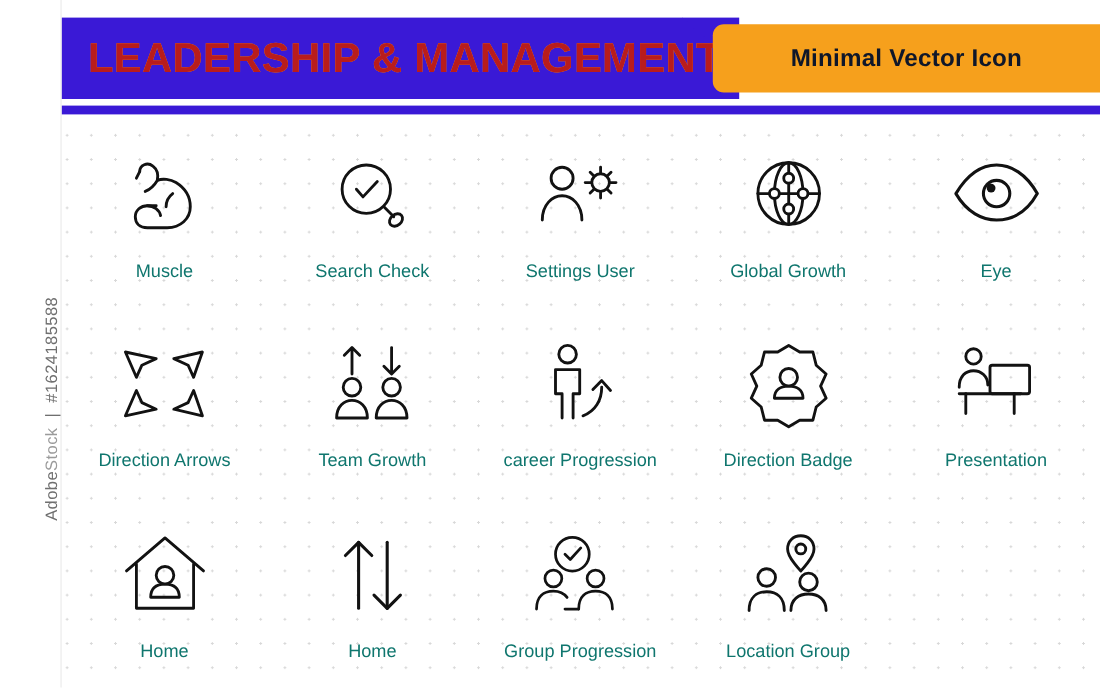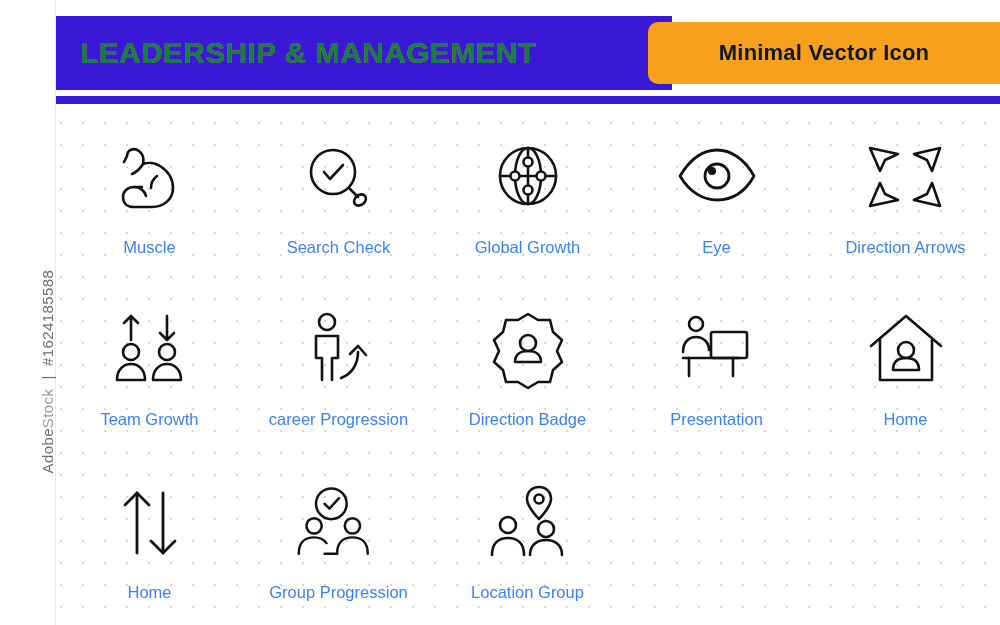--- a/index.html
+++ b/index.html
@@ -47,22 +47,22 @@
   .hdr-notch {
     position:absolute; left:620px; top:0;
     width:0; height:0;
     border-top:37px solid transparent;
     border-bottom:37px solid transparent;
     border-left:42px solid #3a19d6;
   }
   .hdr-title {
     position:absolute; left:80px; top:0; height:74px;
     display:flex; align-items:center;
-    font-size:30px; font-weight:bold;
-    color:#15803d;
+    font-size:38px; font-weight:bold;
+    color:#b91c1c;
     letter-spacing:0.3px;
     text-shadow:0 0 0 #f8981d;
   }
   .hdr-orange {
     position:absolute; left:648px; top:6px;
     width:352px; height:62px;
     background:#f6a01c;
     border-radius:10px 0 0 10px;
     display:flex; align-items:center; justify-content:center;
   }
@@ -100,21 +100,21 @@
     box-sizing:border-box;
   }
   .glyph {
     width:92px; height:92px;
     display:flex; align-items:center; justify-content:center;
   }
   .glyph svg { display:block; }
   .caption {
     margin-top:14px;
     font-size:16.5px;
-    color:#3b82f6;
+    color:#0f766e;
     text-align:center;
     white-space:nowrap;
   }
 
   .edge-shade {
     position:absolute; right:0; top:104px; width:4px; height:521px;
     z-index:5; background:transparent;
   }
 </style>
 </head>
@@ -161,20 +161,31 @@
           <circle cx="37" cy="34" r="22"></circle>
           <path d="M28 34 L34 41 L47 27"></path>
           <path d="M53 50 L62 59"></path>
           <ellipse cx="64" cy="62" rx="6.5" ry="5" transform="rotate(-40 64 62)"></ellipse>
         </svg>
       </div>
       <div class="caption">Search Check</div>
     </div>
 
 
+    <div class="cell">
+      <div class="glyph">
+        <svg width="90" height="80" viewBox="0 0 90 80" fill="none" stroke="#121212" stroke-width="2.6" stroke-linecap="round" stroke-linejoin="round">
+          <circle cx="28" cy="24" r="10"></circle>
+          <path d="M10 62 C10 48, 19 40, 28 40 C37 40, 46 48, 46 62"></path>
+          <circle cx="63" cy="28" r="8"></circle>
+          <path d="M63 14 L63 19 M63 37 L63 42 M49 28 L54 28 M72 28 L77 28 M53.5 18.5 L57 22 M69 34 L72.5 37.5 M72.5 18.5 L69 22 M57 34 L53.5 37.5"></path>
+        </svg>
+      </div>
+      <div class="caption">Settings User</div>
+    </div>
 
     <div class="cell">
       <div class="glyph">
         <svg width="86" height="80" viewBox="0 0 86 80" fill="none" stroke="#121212" stroke-width="2.6" stroke-linecap="round" stroke-linejoin="round">
           <circle cx="43" cy="38" r="28"></circle>
           <path d="M43 10 L43 66"></path>
           <path d="M15 38 L71 38"></path>
           <ellipse cx="43" cy="38" rx="13" ry="28"></ellipse>
           <circle cx="43" cy="24" r="4.5" fill="#ffffff"></circle>
           <circle cx="30" cy="38" r="4.5" fill="#ffffff"></circle>

